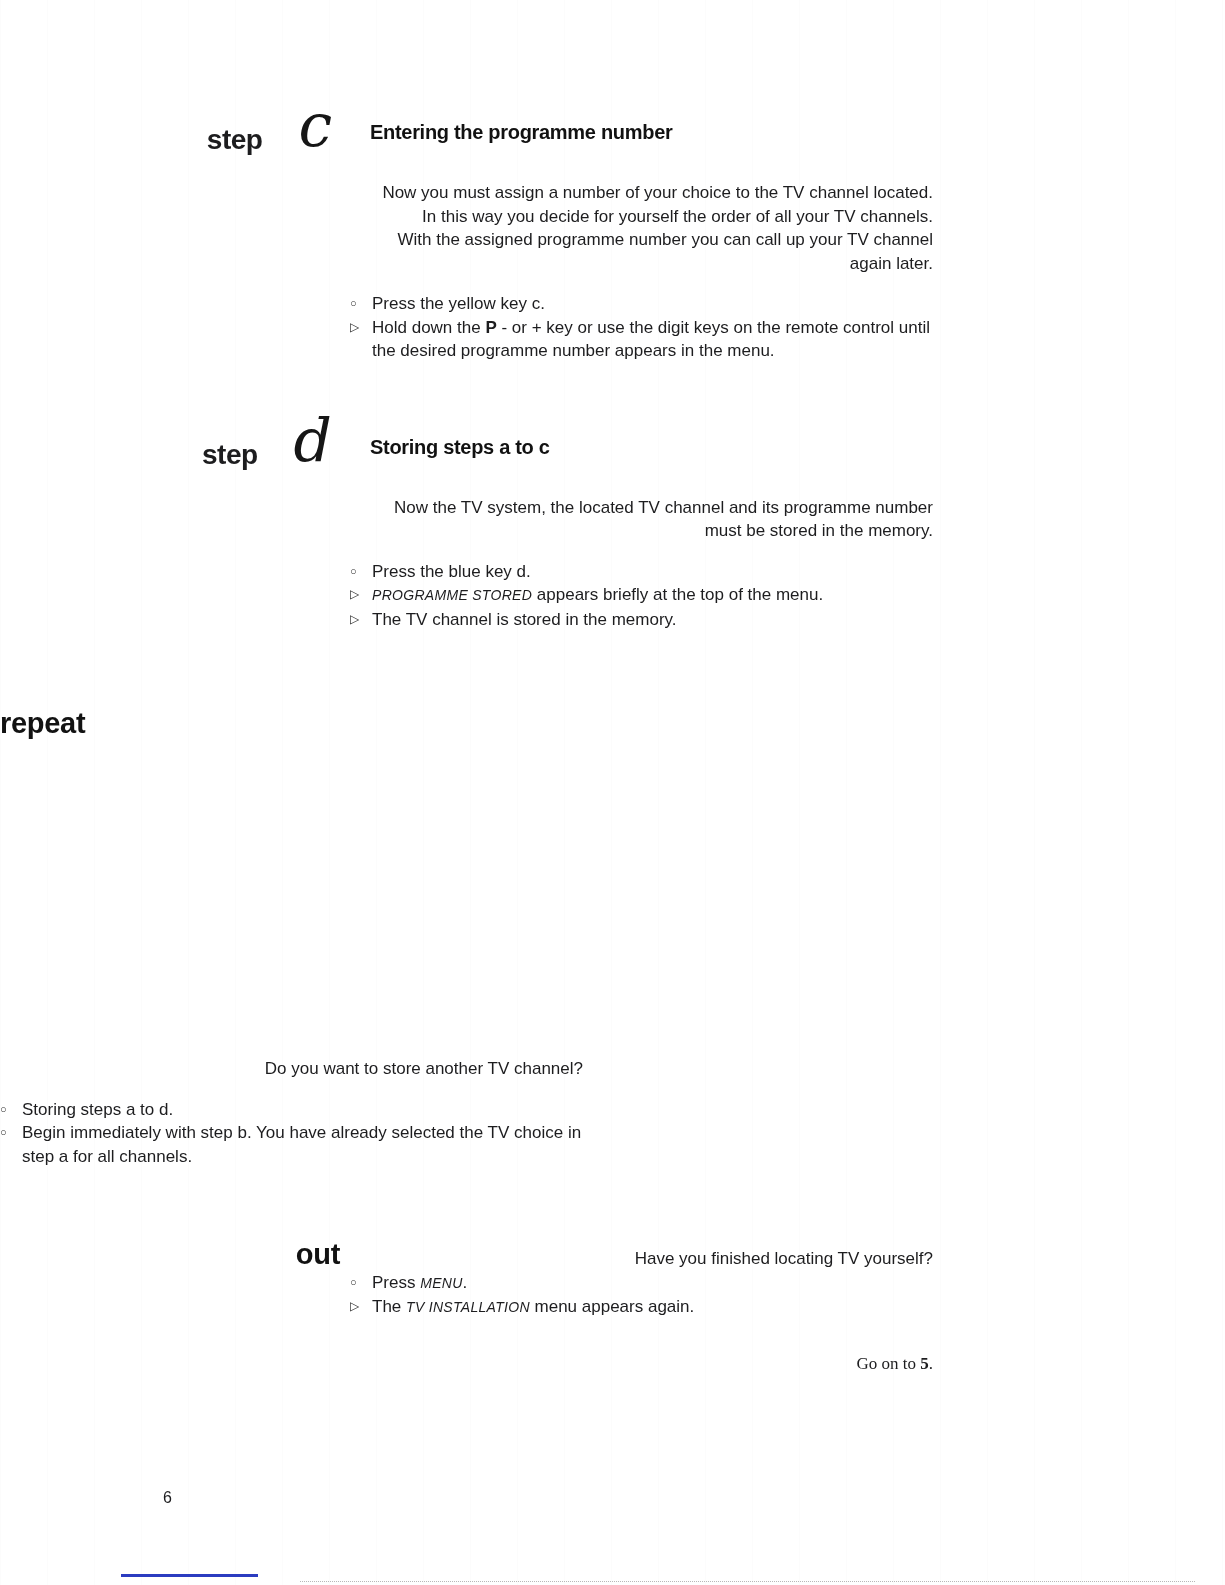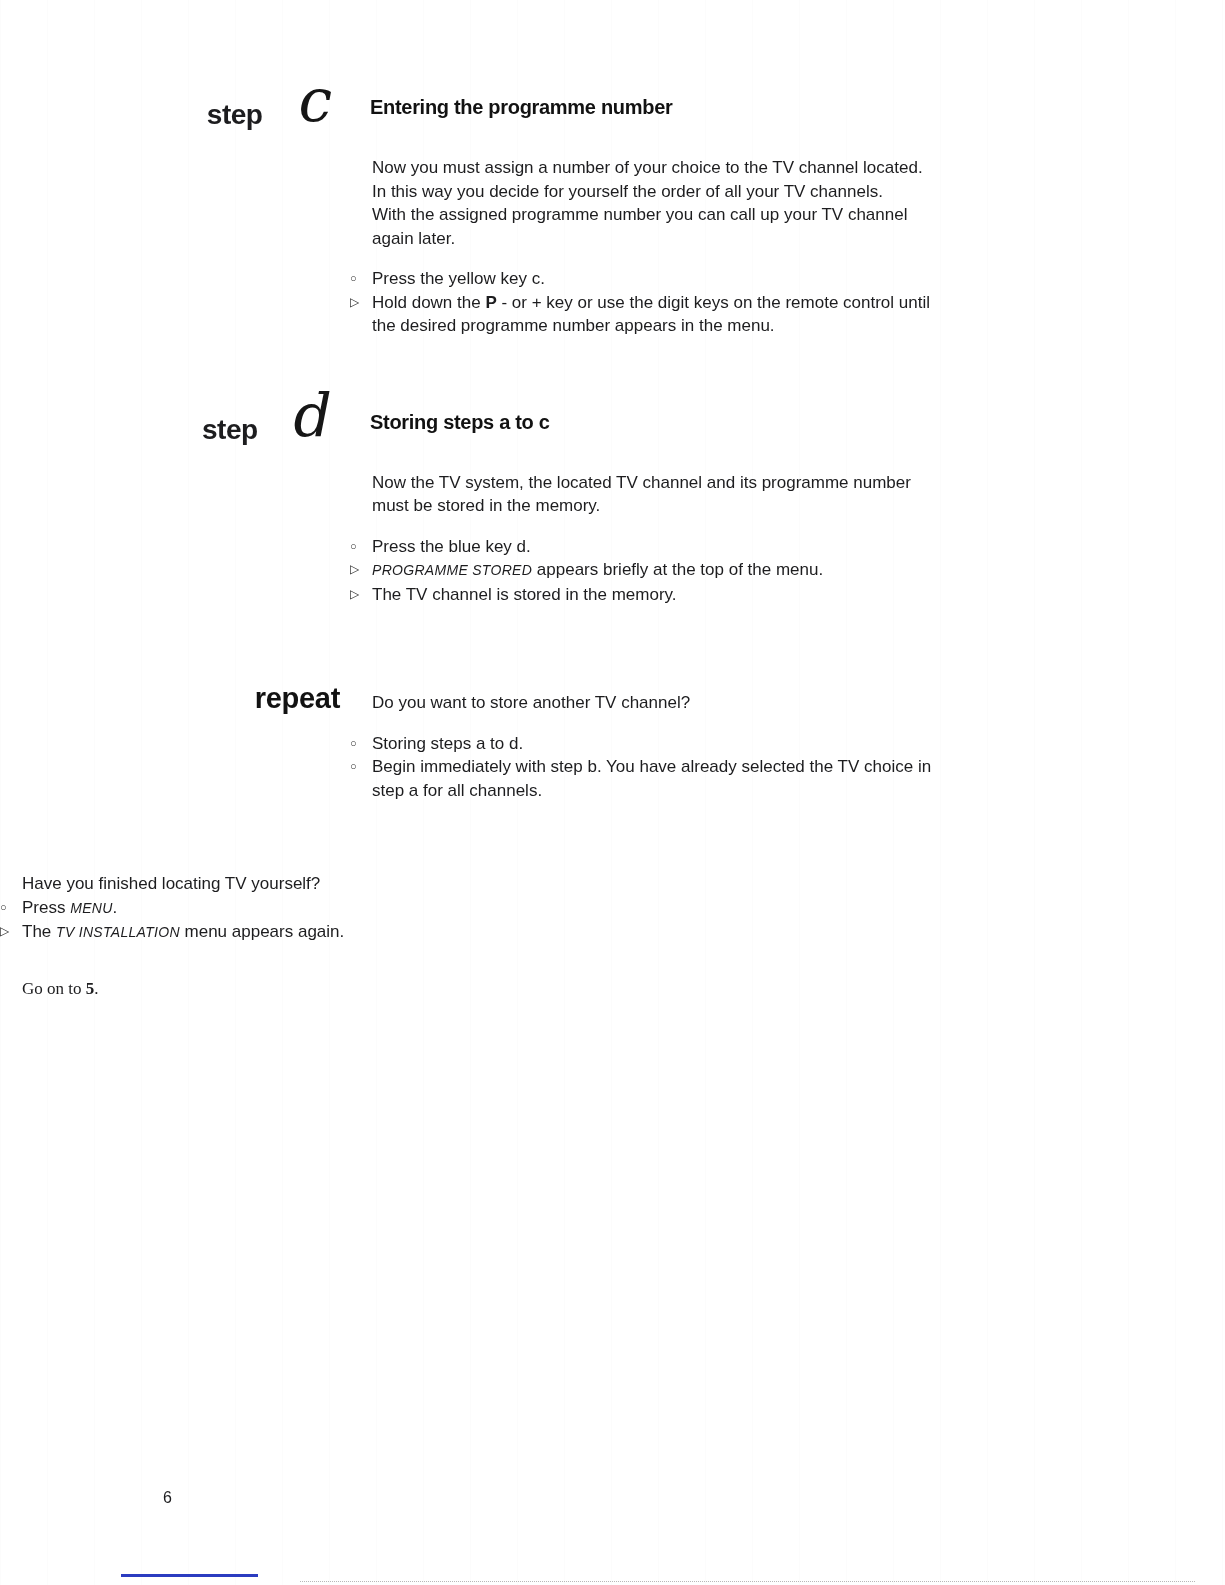--- a/index.html
+++ b/index.html
@@ -7,21 +7,21 @@
     position:relative;
     width:1225px;
     height:1585px;
     margin:0 auto;
     background:#ffffff;
     background-image: repeating-linear-gradient(90deg, rgba(0,0,0,0.013) 0 1px, transparent 1px 47px);
     font-family:"Liberation Sans", sans-serif;
     color:#1d1d1f;
     overflow:hidden;
   }
-  .doc { padding-top:83px; }
+  .doc { padding-top:108px; }
 
   .row { display:flex; align-items:flex-start; }
   .row.baseline { align-items:baseline; }
   .gutter { flex:0 0 350px; box-sizing:border-box; }
   .gutter.plain { text-align:right; padding-right:10px; }
   .content { width:592px; font-size:17px; line-height:23.5px; }
 
   
   .step-gutter { display:flex; justify-content:flex-end; align-items:flex-start; padding-right:18px; gap:36px; }
   .step-word { font-size:28px; font-weight:700; margin-top:16px; letter-spacing:-0.5px; }
@@ -31,33 +31,33 @@
     font-size:60px;
     line-height:58px;
     margin-top:-12px;
     color:#161616;
   }
   .heading { font-size:20px; font-weight:700; margin:13px 0 0 20px; letter-spacing:-0.3px; color:#121212; }
 
   .side-label { font-size:29px; font-weight:700; letter-spacing:-0.3px; color:#121212; }
 
   .body-row { margin-top:25px; }
-  .para { margin:0 9px 0 22px; }
+  .para { margin:0 9px 0 22px;text-align:right; }
   .bullets { margin-top:17px; }
   .bullet { display:flex; }
   .marker { flex:0 0 22px; line-height:23.5px; color:#2a2a2a; }
   .marker.circle { font-size:11px; }
   .marker.tri { font-size:12px; }
   .bullet-text { flex:1; }
   .go-on { margin-top:25px; }
   .gap-before { margin-top:16px; }
   .sc { font-size:14px; letter-spacing:0.3px;font-style:italic; }
 
   .sect-step-d { margin-top:60px; }
-  .sect-repeat { margin-top:76px; }
+  .sect-repeat { margin-top:76px;flex-direction:column; }
   .sect-out { margin-top:70px; }
   .out-go-on { margin-top:32px;font-family:Liberation Serif, serif; }
 
   .page-number { position:absolute; left:163px; top:1489px; font-size:16px; color:#1d1d1f; }
   .bottom-line { position:absolute; left:121px; top:1574px; width:137px; height:3px; background:#2b3cc0; }
   .bottom-noise { position:absolute; left:300px; right:30px; top:1581px; border-top:1px dotted rgba(0,0,0,0.28); height:0; }
 </style>
 </head>
 <body>
 
@@ -136,20 +136,23 @@
           </div>
         </div>
         <div class="bullet">
           <span class="marker circle">○</span>
           <span class="bullet-text">Begin immediately with step b. You have already selected the TV choice in step a for all channels.</span>
         </div>
       </div>
     </div>
 
     <div class="row baseline sect-out">
+      <div class="gutter plain">
+        <span class="side-label">out</span>
+      </div>
       <div class="content">
         <p class="para">Have you finished locating TV yourself?</p>
         <div class="bullet">
           <span class="marker circle">○</span>
           <span class="bullet-text"><span>Press </span><span class="sc">MENU</span><span>.</span></span>
         </div>
         <div class="bullet">
           <span class="marker tri">▷</span>
           <span class="bullet-text"><span>The </span><span class="sc">TV INSTALLATION</span><span> menu appears again.</span></span>
         </div>

